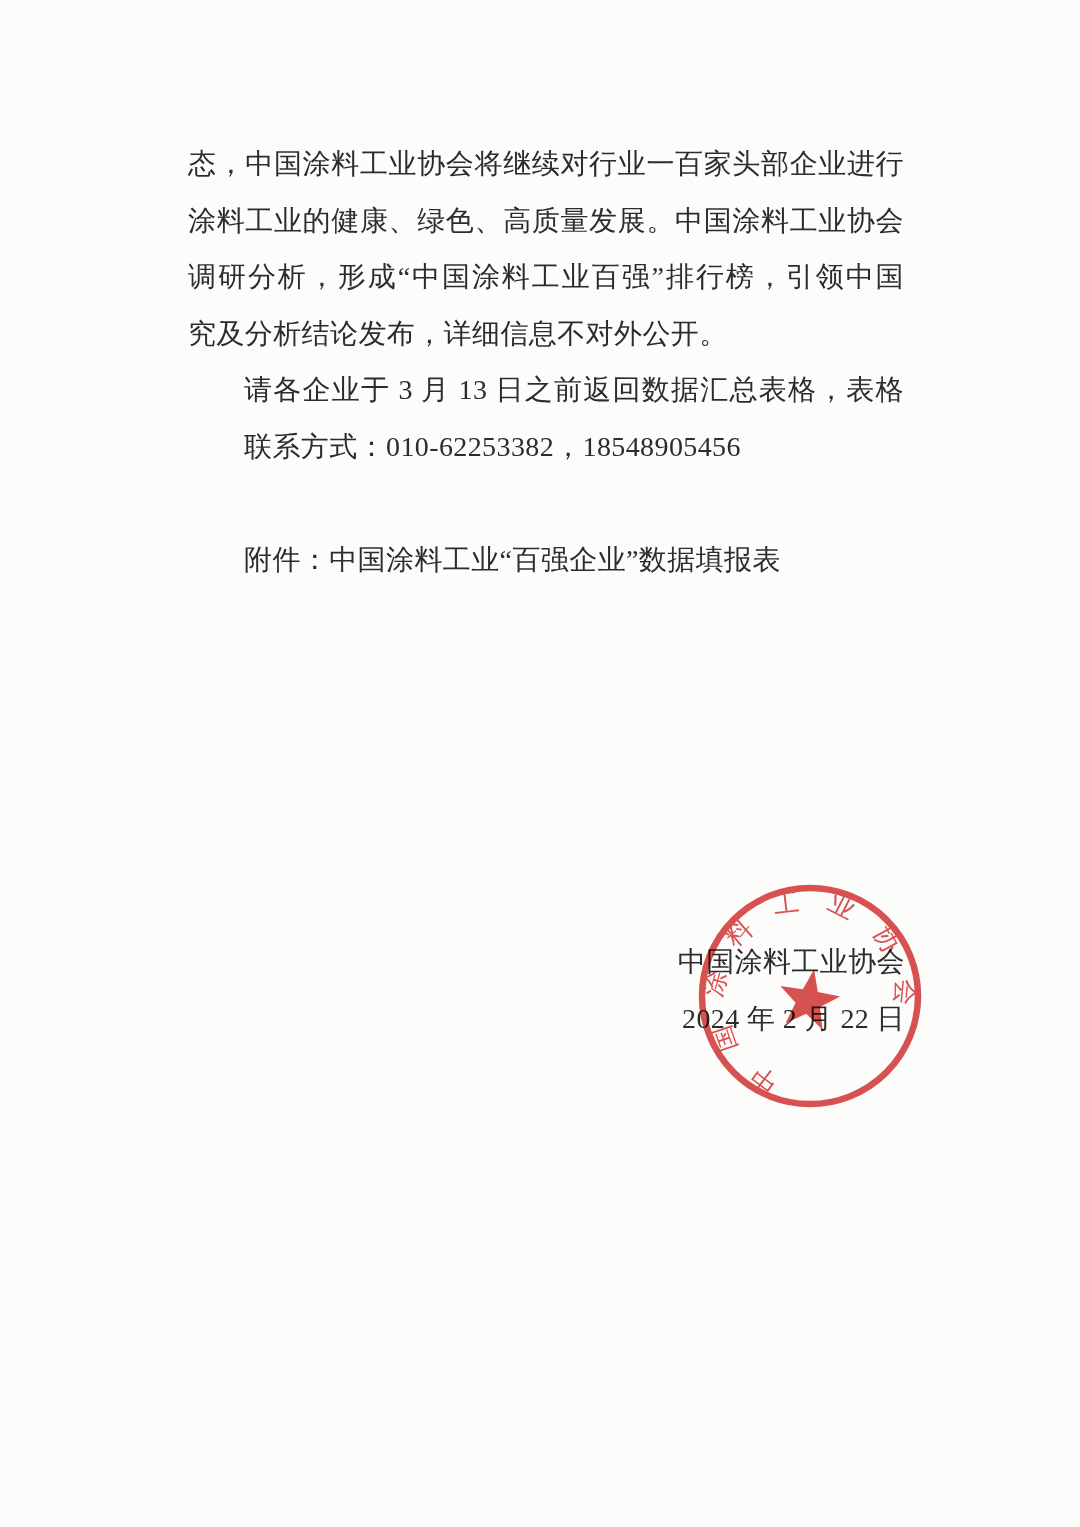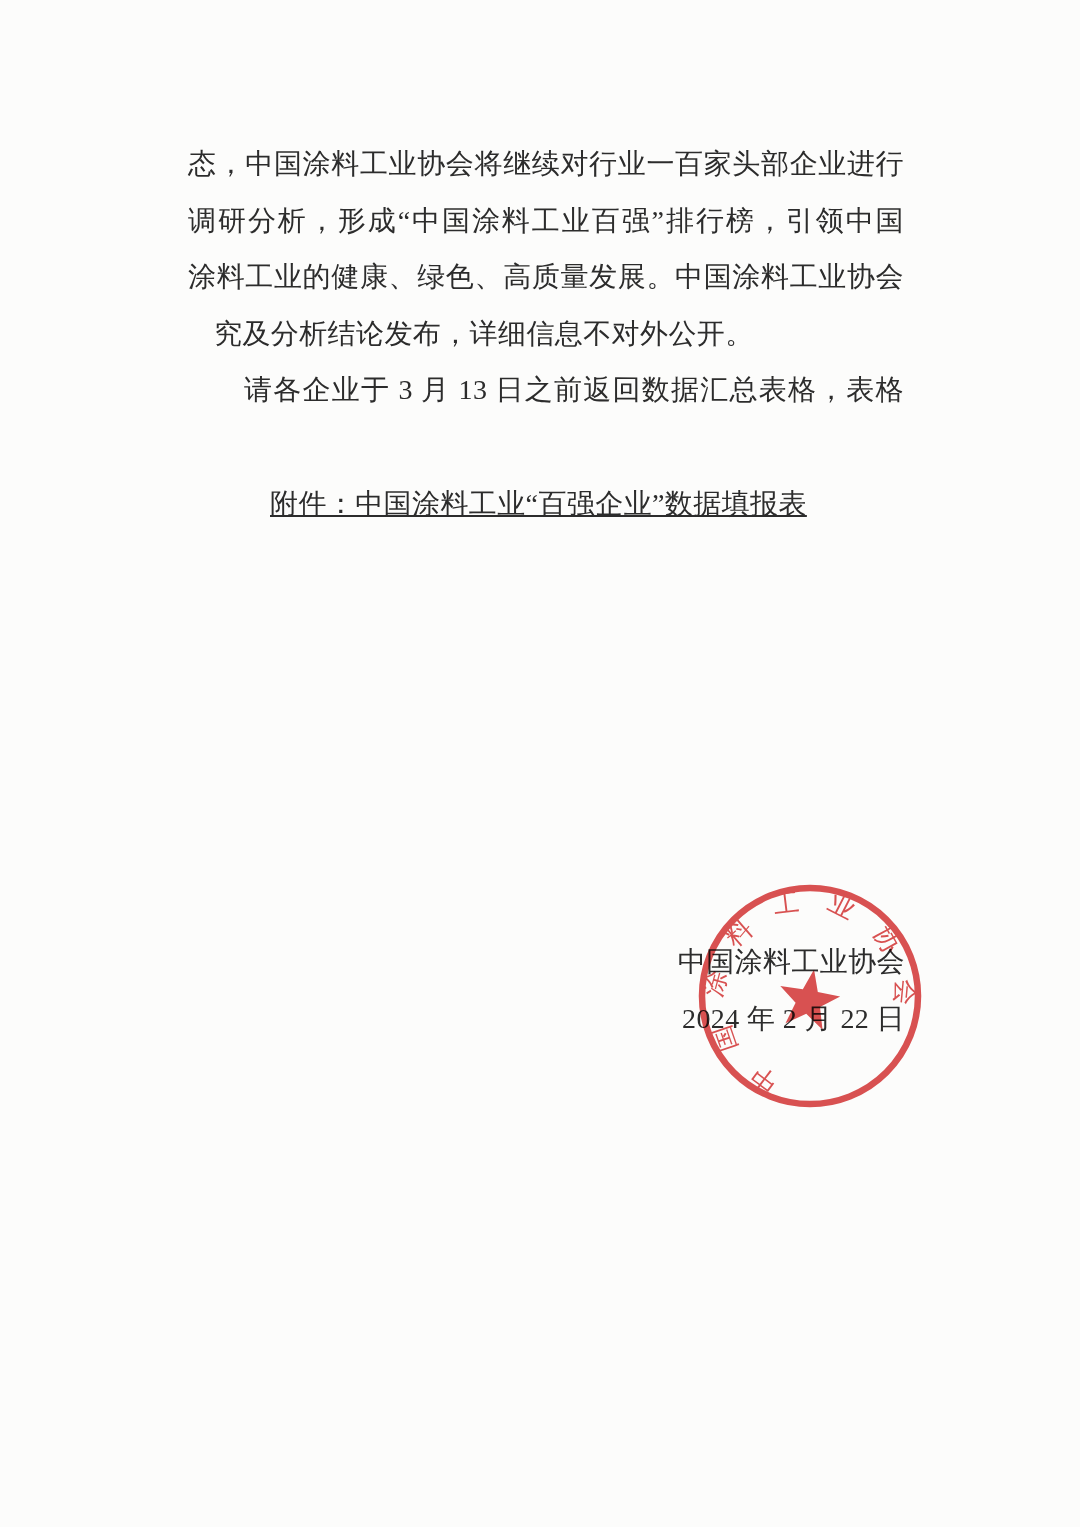--- a/index.html
+++ b/index.html
@@ -26,22 +26,22 @@
     letter-spacing: 0.4px;
   }
   .ln { min-height: 56.6px; }
   
   .j {
     text-align: justify;
     text-align-last: justify;
     text-justify: inter-character;
   }
   .indent { text-indent: 2em; }
-  .plain { white-space: pre-wrap; margin-left: 26px; }
-  .attachment-line { margin-top: 56.6px; text-decoration: underline; }
+  .plain { white-space: pre-wrap; }
+  .attachment-line { margin-top: 56.6px; }
   
   .signature {
     position: absolute;
     right: 175px; top: 933px;
     text-align: right;
     font-size: 28px;
     line-height: 57px;
     color: #2c2c2c;
     letter-spacing: 0.4px;
   }
@@ -60,24 +60,25 @@
     font-family: "Liberation Serif", "DejaVu Serif", serif;
   }
 </style>
 </head>
 <body>
 
 <div class="page">
 
   <div class="content">
     <div class="ln j">态，中国涂料工业协会将继续对行业一百家头部企业进行</div>
+    <div class="ln j">涂料工业的健康、绿色、高质量发展。中国涂料工业协会</div>
     <div class="ln j">调研分析，形成“中国涂料工业百强”排行榜，引领中国</div>
-    <div class="ln j">涂料工业的健康、绿色、高质量发展。中国涂料工业协会</div>
     <div class="ln plain">究及分析结论发布，详细信息不对外公开。</div>
     <div class="ln j indent">请各企业于 3 月 13 日之前返回数据汇总表格，表格</div>
+    <div class="ln plain indent">联系方式：010-62253382，18548905456</div>
     <div class="ln plain indent attachment-line">附件：中国涂料工业“百强企业”数据填报表</div>
   </div>
 
   <div class="signature">
     <div>中国涂料工业协会</div>
     <div>2024 年 2 月 22 日</div>
   </div>
 
   <svg class="seal" viewBox="0 0 230 230" aria-hidden="true">
     <circle cx="115" cy="115" r="108" fill="none" stroke="#d73f3f" stroke-width="6.5"></circle>

